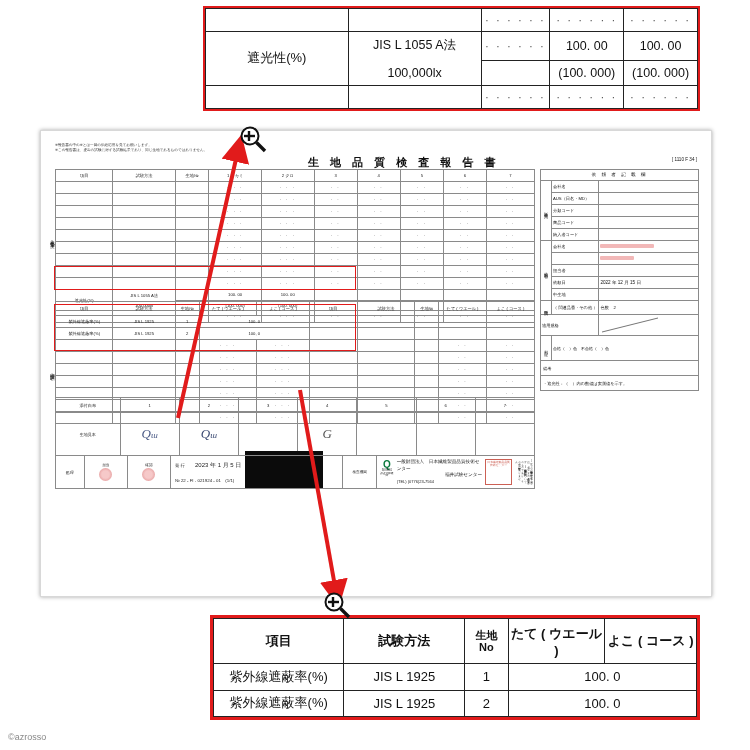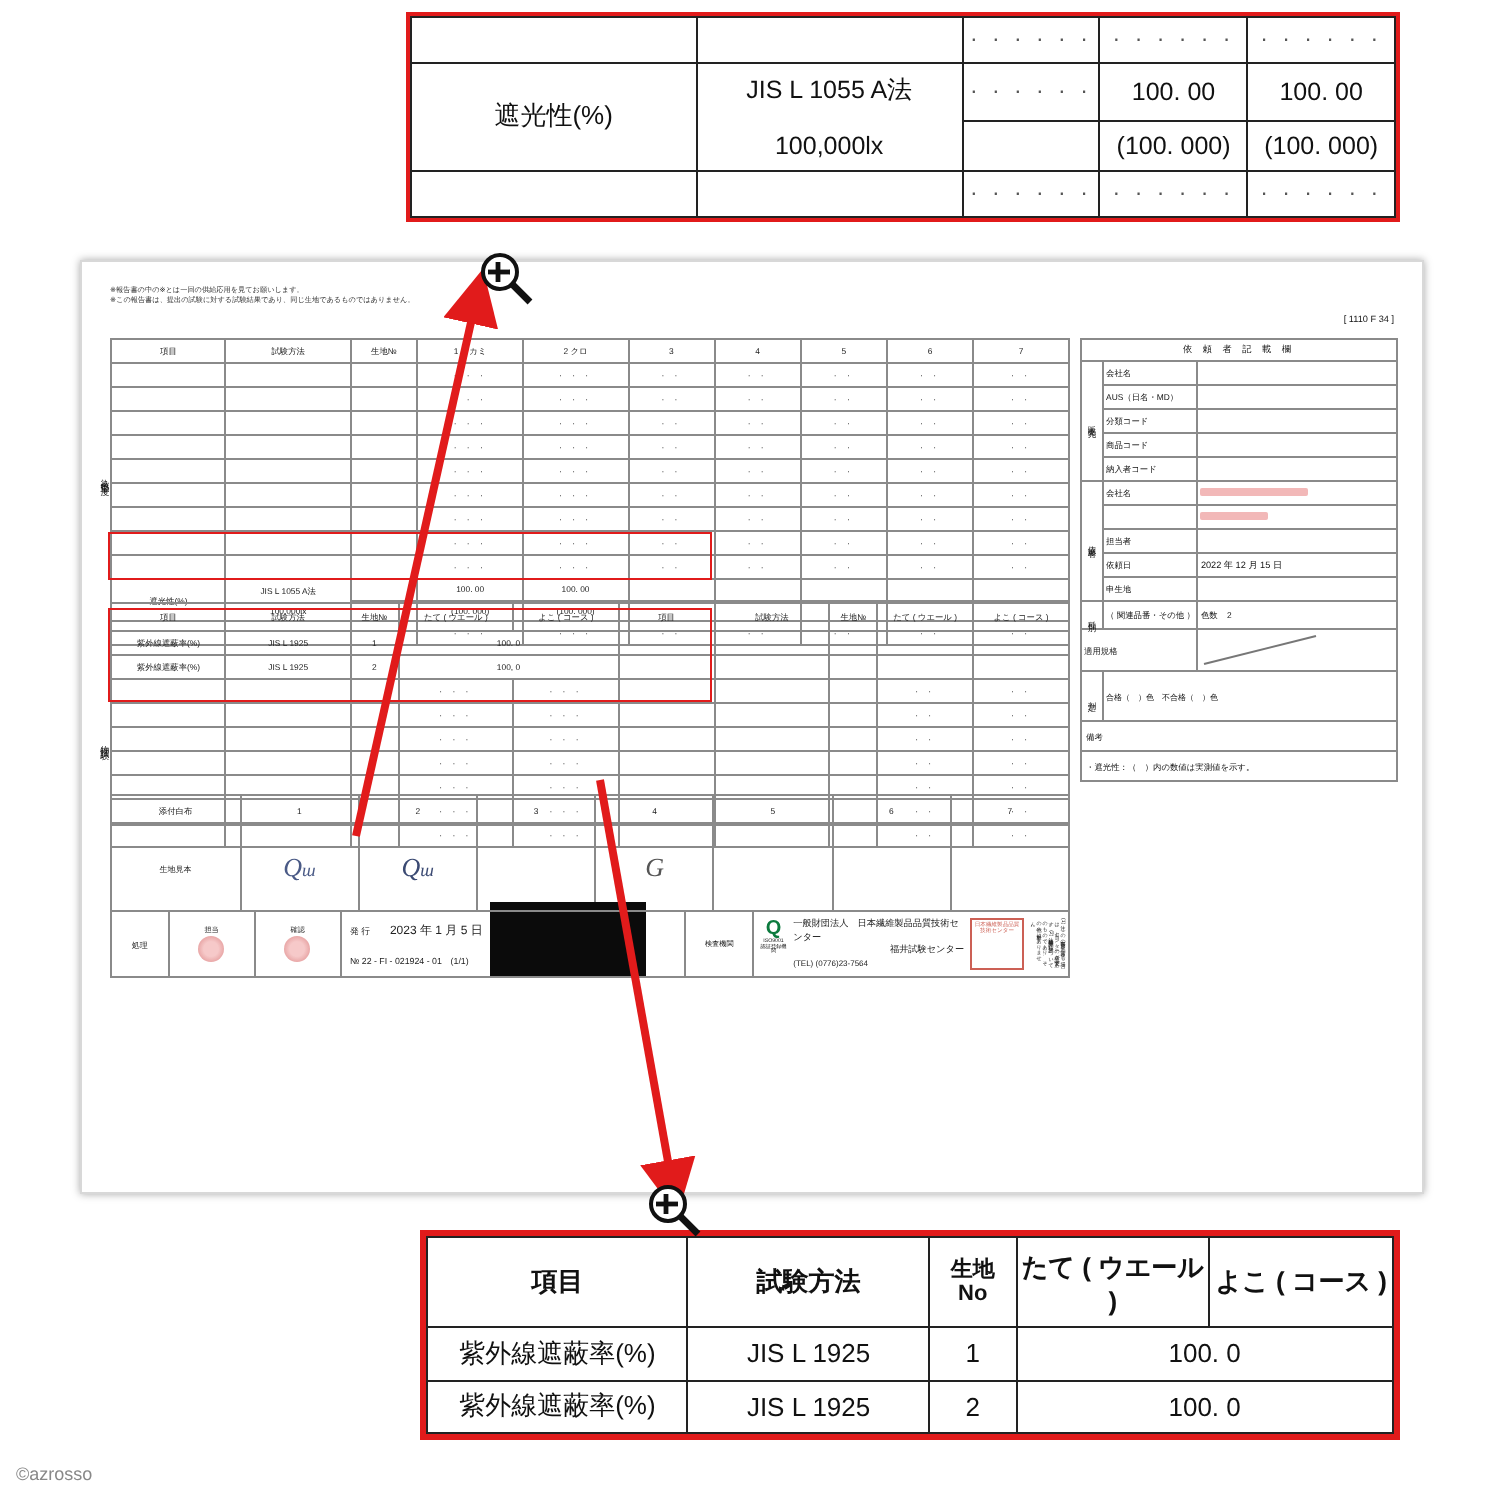--- a/index.html
+++ b/index.html
@@ -128,20 +128,21 @@
   </div>
 
   <div id="sheet">
     <div id="sheetInner">
 
       <div class="note" style="position:absolute;left:2px;top:2px;width:230px">
         <div>※報告書の中の※とは一回の供給応用を見てお願いします。</div>
         <div>※この報告書は、提出の試験に対する試験結果であり、同じ生地であるものではありません。</div>
       </div>
 
+      <div class="doctitle">生 地 品 質 検 査 報 告 書</div>
       <div class="formno">[ 1110 F 34 ]</div>
 
       <table class="thin" style="position:absolute;left:2px;top:28px;width:480px;">
         <tbody>
             <tr>
           <td style="width:12%;height:9px">項目</td>
           <td style="width:13%">試験方法</td>
           <td style="width:7%">生地№</td>
           <td style="width:11%">1  オカミ</td>
           <td style="width:11%">2  クロ</td>

